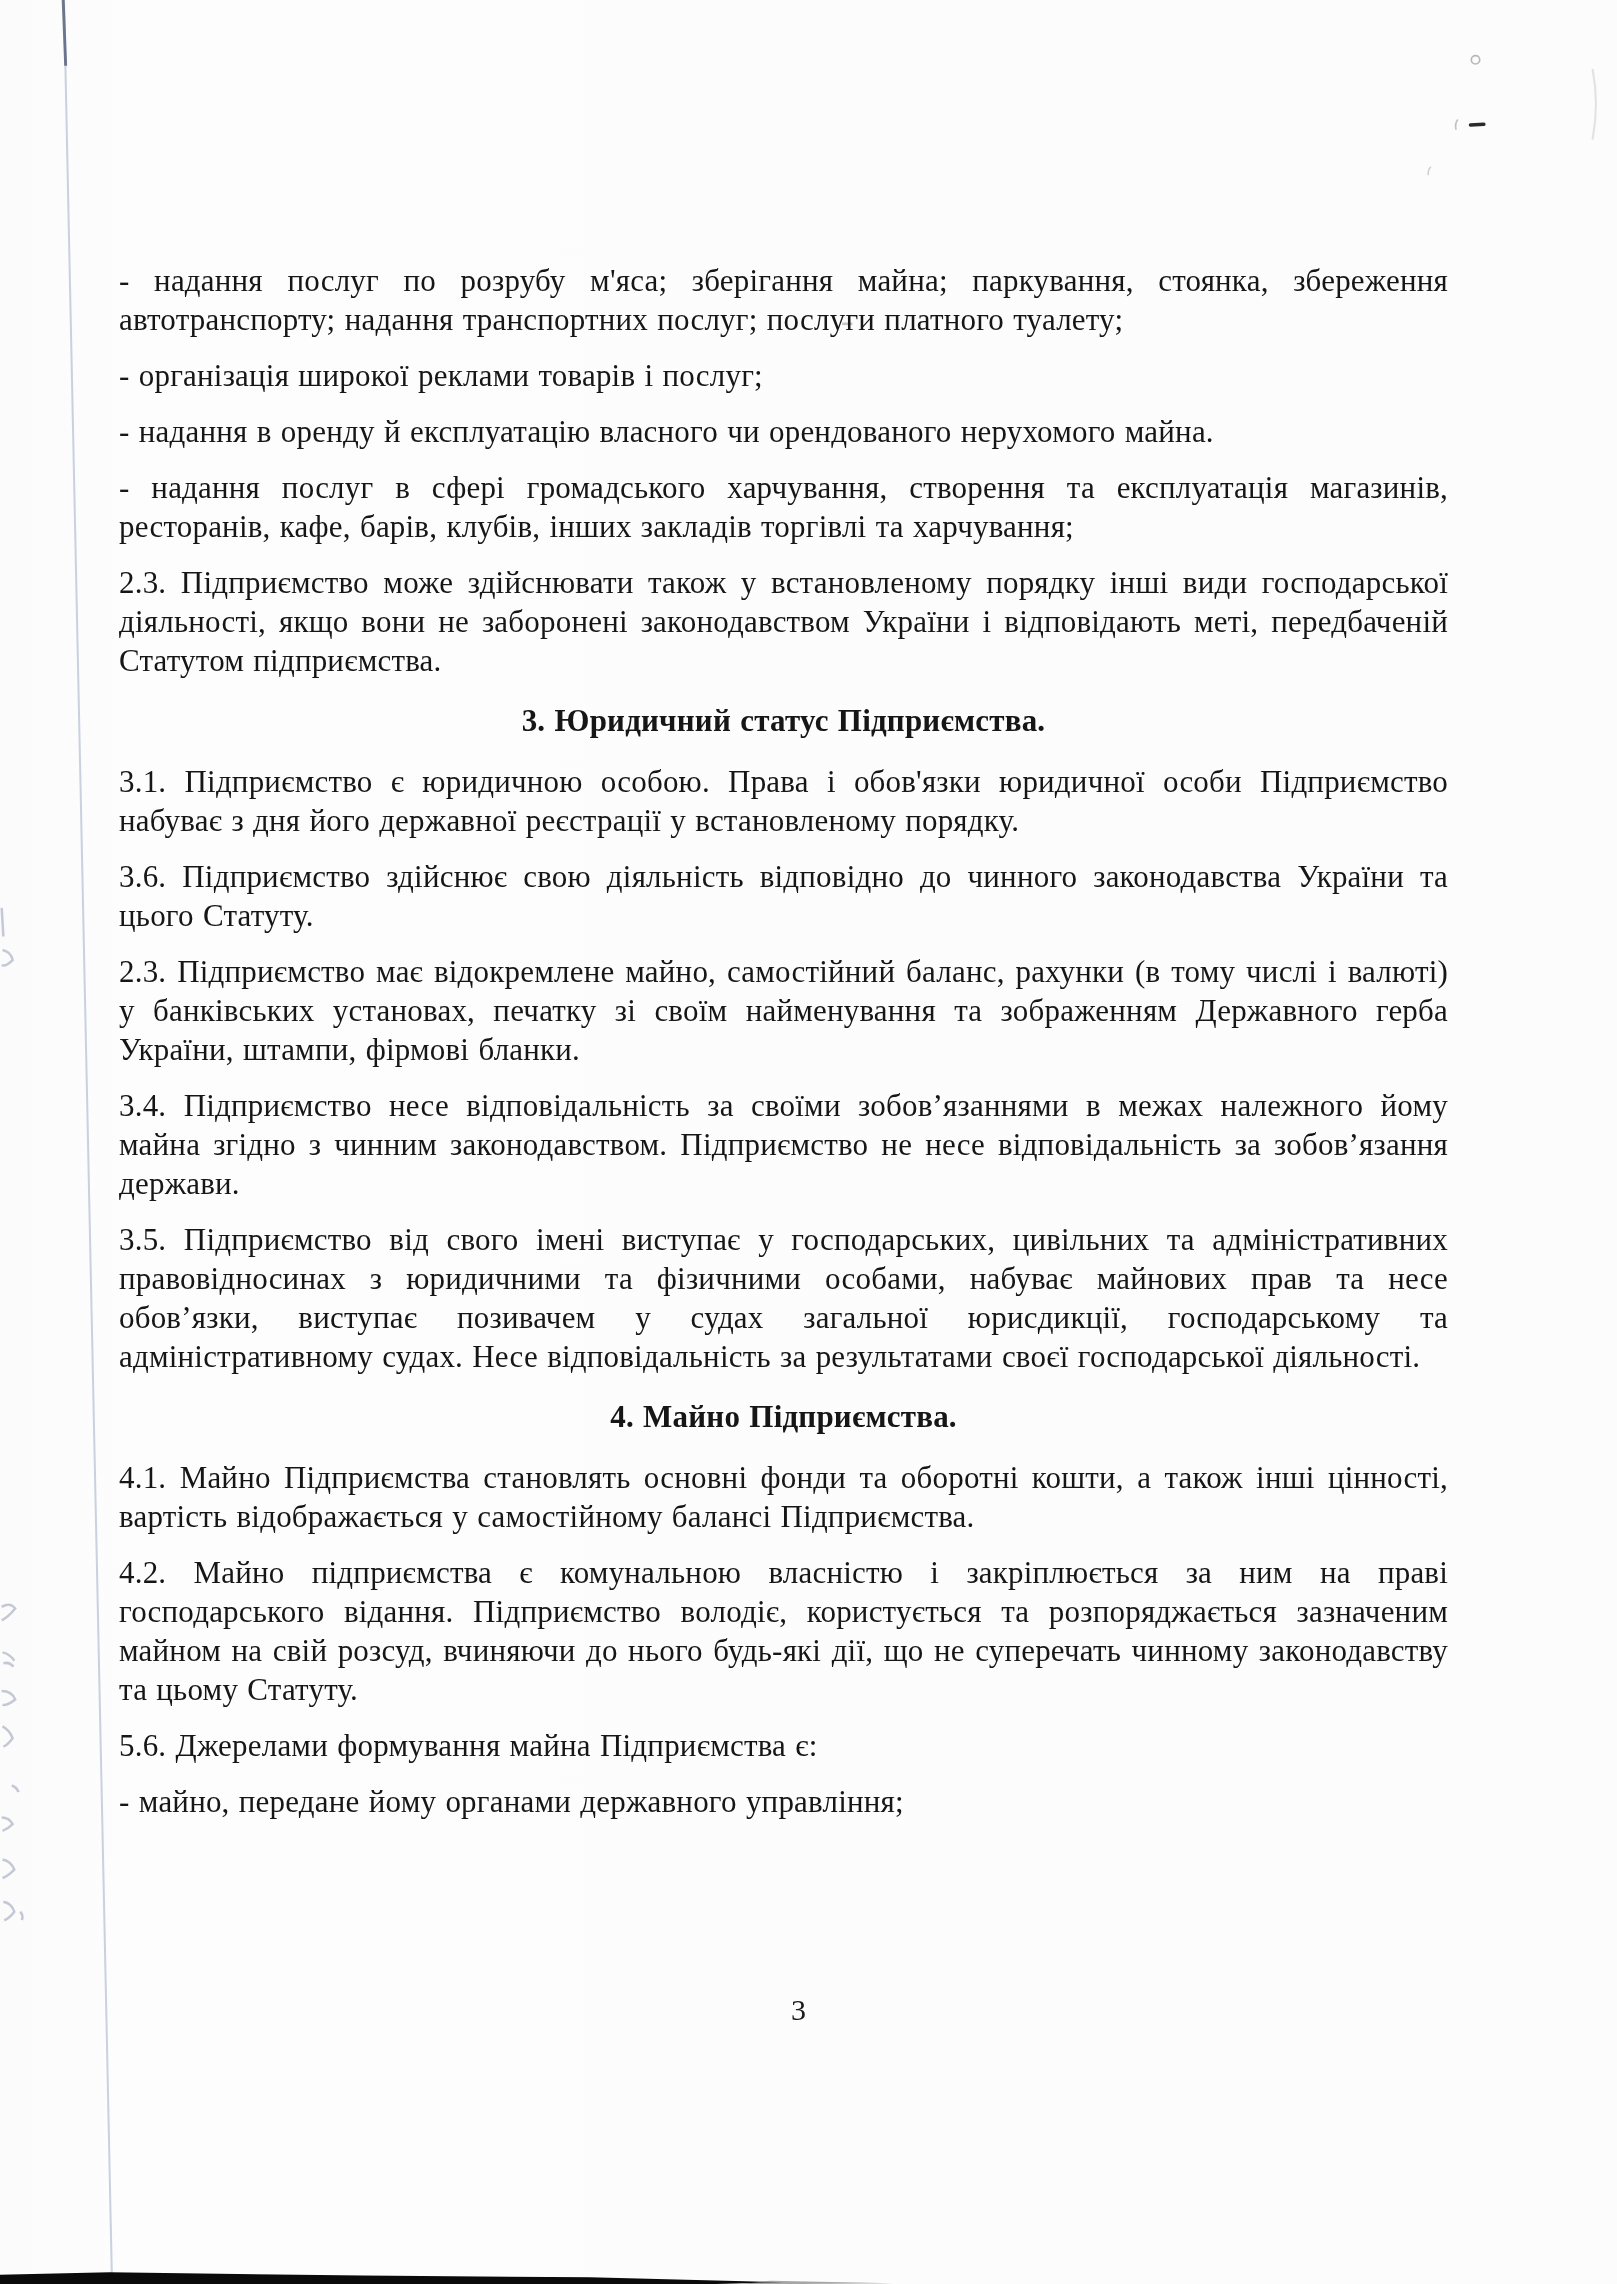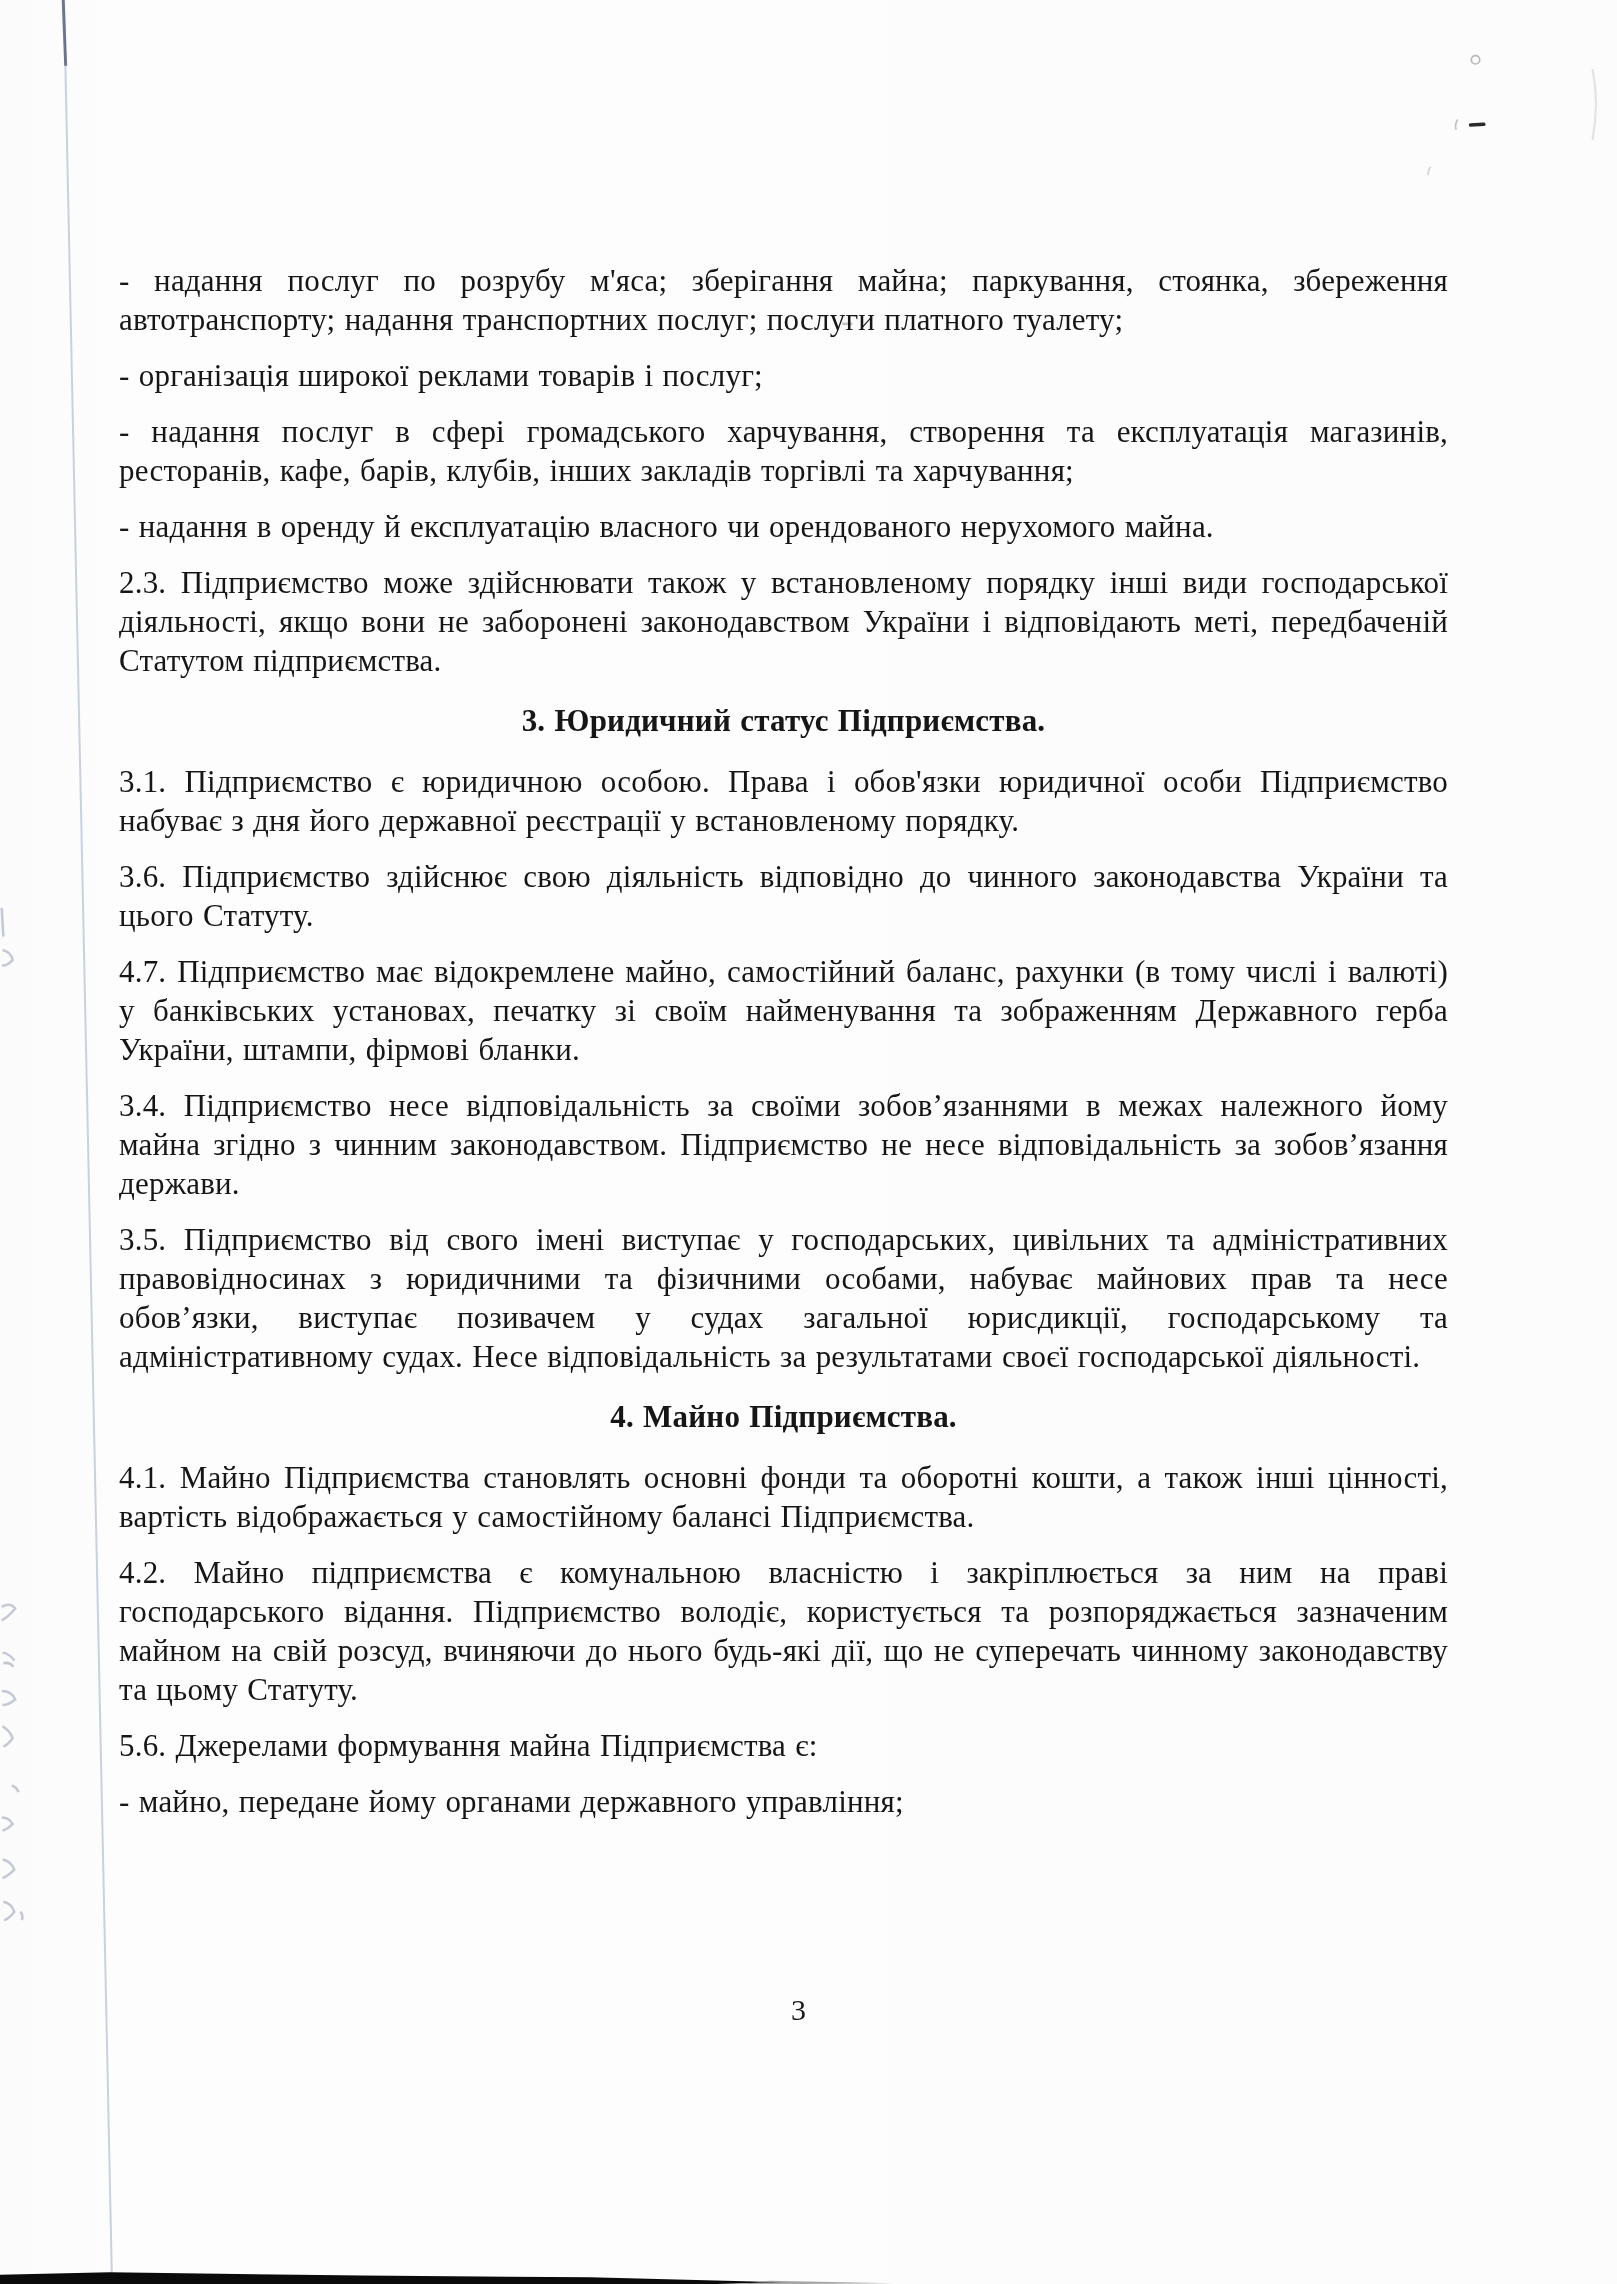--- a/index.html
+++ b/index.html
@@ -77,27 +77,27 @@
     <path d="M1731,142 q-4,5 -2,12" stroke="#9a9a9a" stroke-width="2" fill="none" opacity="0.6"></path>
     <path d="M1891,82 q8,40 0,84" stroke="#c9c9cf" stroke-width="2.5" fill="none" opacity="0.5"></path>
     <path d="M1699,198 q-4,4 -3,10" stroke="#a8a8b0" stroke-width="2" fill="none" opacity="0.5"></path>
     <rect x="1000" y="383" width="12" height="3" fill="#8a8a90" opacity="0.5"></rect>
   </g>
 </svg>
 
 <div class="page-body">
     <p class="block bullet">- надання послуг по розрубу м'яса; зберігання майна; паркування, стоянка, збереження автотранспорту; надання транспортних послуг; послуги платного туалету;</p>
     <p class="block bullet">- організація широкої реклами товарів і послуг;</p>
+    <p class="block bullet">- надання в оренду й експлуатацію власного чи орендованого нерухомого майна.</p>
     <p class="block bullet">- надання послуг в сфері громадського харчування, створення та експлуатація магазинів, ресторанів, кафе, барів, клубів, інших закладів торгівлі та харчування;</p>
-    <p class="block bullet">- надання в оренду й експлуатацію власного чи орендованого нерухомого майна.</p>
     <p class="block para">2.3. Підприємство може здійснювати також у встановленому порядку інші види господарської діяльності, якщо вони не заборонені законодавством України і відповідають меті, передбаченій Статутом підприємства.</p>
     <p class="block heading">3. Юридичний статус Підприємства.</p>
     <p class="block para">3.1. Підприємство є юридичною особою. Права і обов'язки юридичної особи Підприємство набуває з дня його державної реєстрації у встановленому порядку.</p>
     <p class="block para">3.6. Підприємство здійснює свою діяльність відповідно до чинного законодавства України та цього Статуту.</p>
-    <p class="block para">4.7. Підприємство має відокремлене майно, самостійний баланс, рахунки (в тому числі і валюті) у банківських установах, печатку зі своїм найменування та зображенням Державного герба України, штампи, фірмові бланки.</p>
+    <p class="block para">2.3. Підприємство має відокремлене майно, самостійний баланс, рахунки (в тому числі і валюті) у банківських установах, печатку зі своїм найменування та зображенням Державного герба України, штампи, фірмові бланки.</p>
     <p class="block para">3.4. Підприємство несе відповідальність за своїми зобов’язаннями в межах належного йому майна згідно з чинним законодавством. Підприємство не несе відповідальність за зобов’язання держави.</p>
     <p class="block para">3.5. Підприємство від свого імені виступає у господарських, цивільних та адміністративних правовідносинах з юридичними та фізичними особами, набуває майнових прав та несе обов’язки, виступає позивачем у судах загальної юрисдикції, господарському та адміністративному судах. Несе відповідальність за результатами своєї господарської діяльності.</p>
     <p class="block heading">4. Майно Підприємства.</p>
     <p class="block para">4.1. Майно Підприємства становлять основні фонди та оборотні кошти, а також інші цінності, вартість відображається у самостійному балансі Підприємства.</p>
     <p class="block para">4.2. Майно підприємства є комунальною власністю і закріплюється за ним на праві господарського відання. Підприємство володіє, користується та розпоряджається зазначеним майном на свій розсуд, вчиняючи до нього будь-які дії, що не суперечать чинному законодавству та цьому Статуту.</p>
     <p class="block para">5.6. Джерелами формування майна Підприємства є:</p>
     <p class="block bullet">- майно, передане йому органами державного управління;</p>
   </div>
 
 <div class="page-number">3</div>

